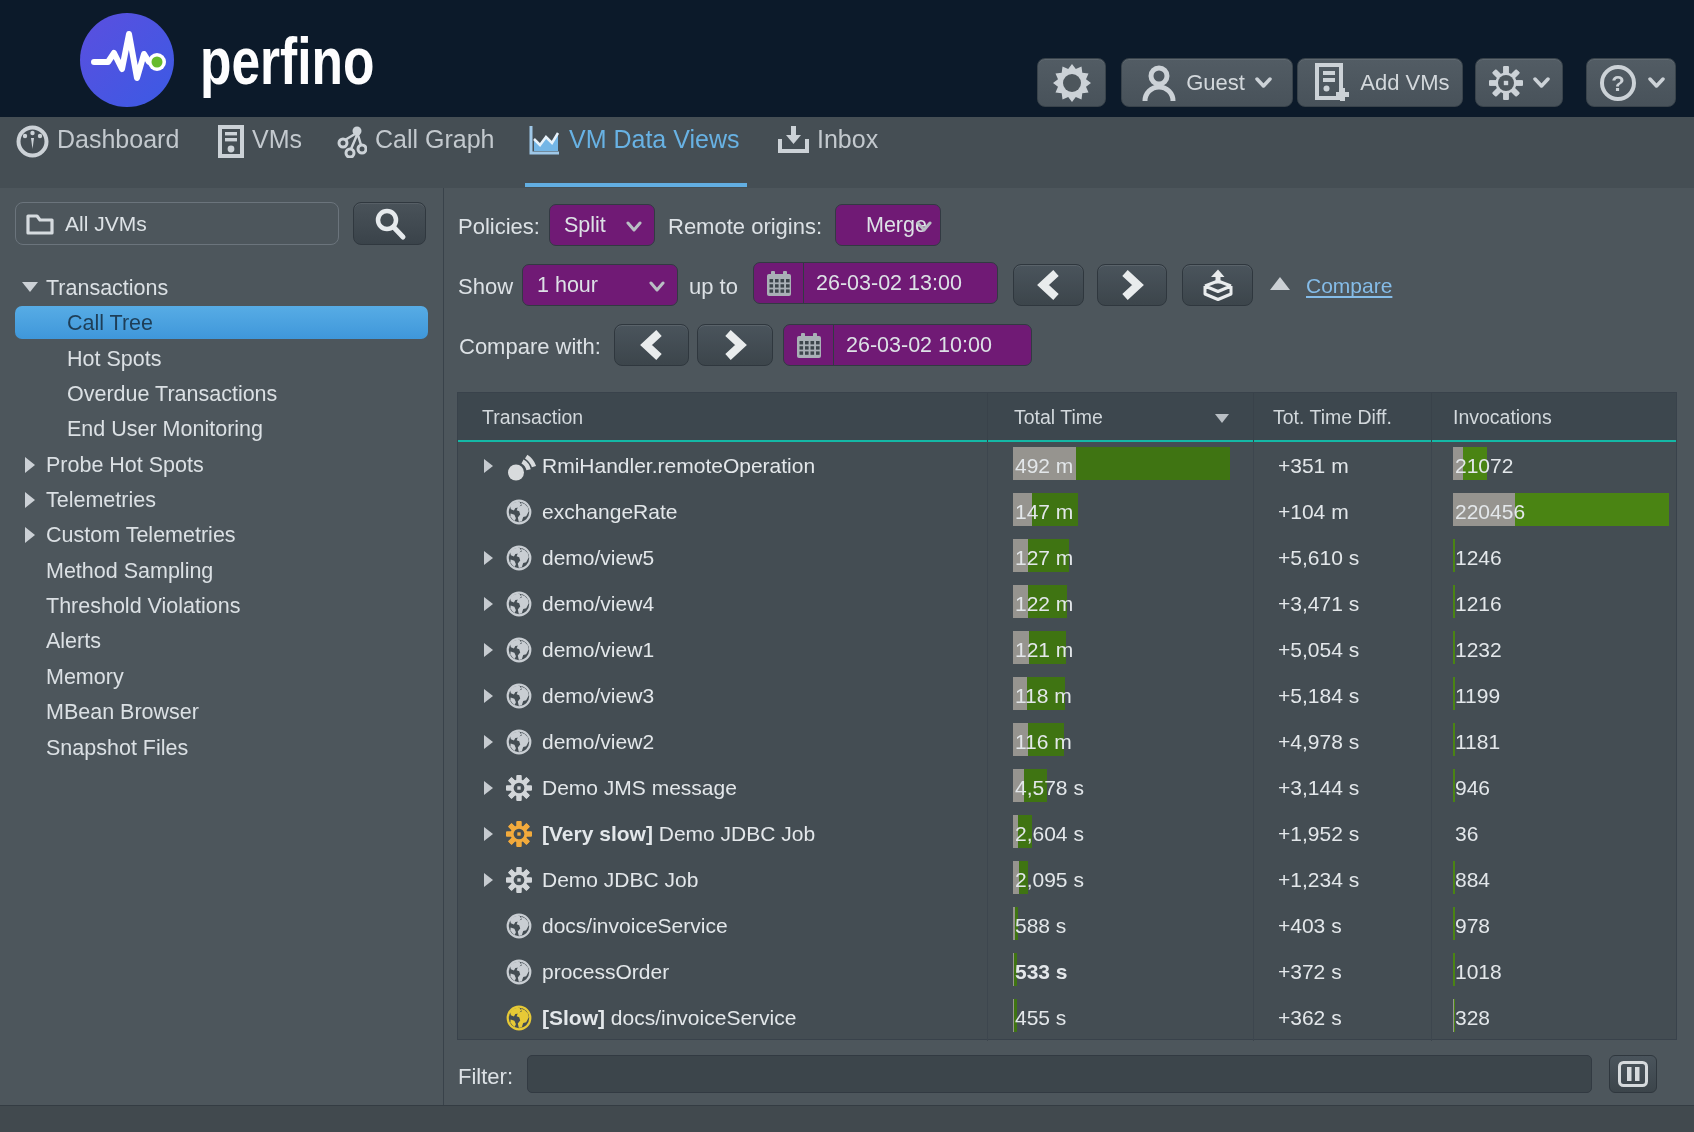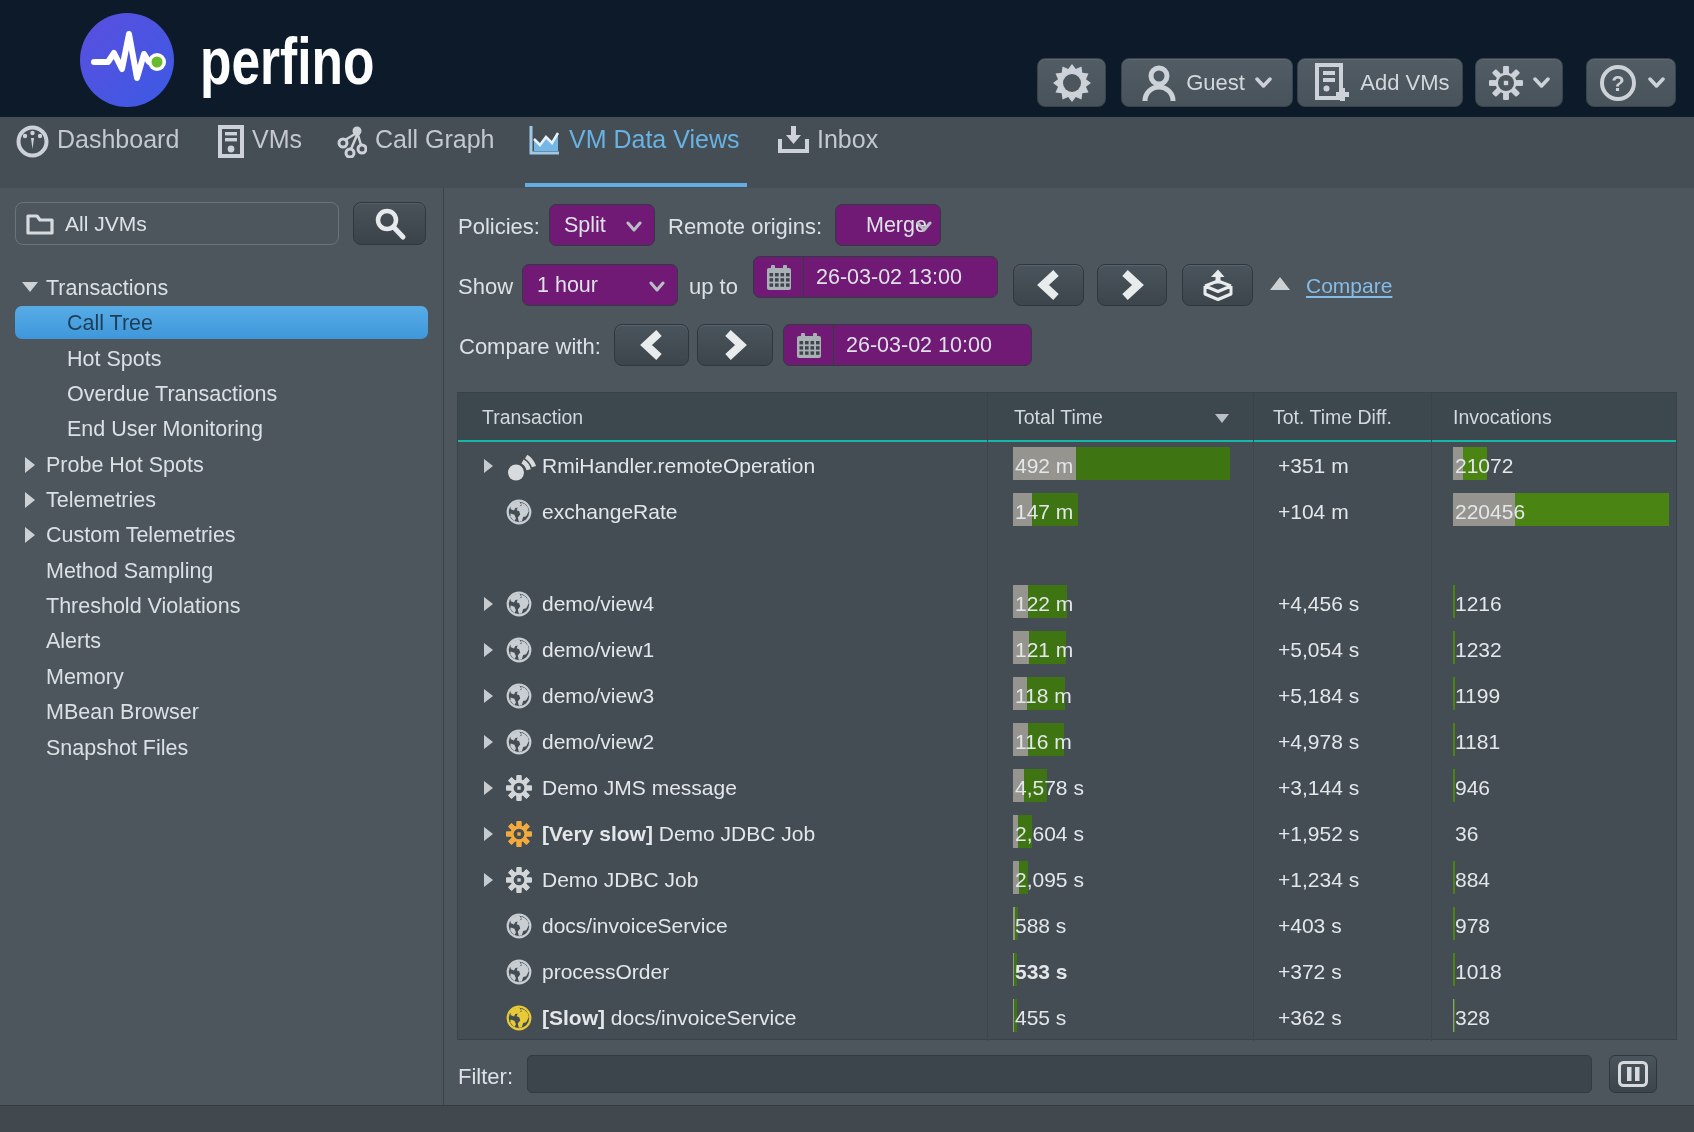--- a/index.html
+++ b/index.html
@@ -254,21 +254,21 @@
         <path d="M2 2 L8.0 9 L14 2" fill="none" stroke="#b9bfc4" stroke-width="3" stroke-linecap="round" stroke-linejoin="round"></path>
       </svg>
     </span></div>
 <div class="tlabel" style="left:458px;top:274px;">Show</div>
 <div class="ctl" style="left:522px;top:264px;width:156px;height:42px;padding-left:14px;">1 hour<span style="position:absolute;right:12px;top:16px;">
       <svg width="16" height="11" viewBox="0 0 16 11" style="">
         <path d="M2 2 L8.0 9 L14 2" fill="none" stroke="#b9bfc4" stroke-width="3" stroke-linecap="round" stroke-linejoin="round"></path>
       </svg>
     </span></div>
 <div class="tlabel" style="left:689px;top:274px;">up to</div>
-<div class="ctl" style="left:753px;top:256px;width:245px;height:42px;text-align:center;">
+<div class="ctl" style="left:753px;top:262px;width:245px;height:42px;text-align:center;">
     <span style="margin-left:11px;">
       <svg width="28" height="27" viewBox="0 0 28 27" style="">
         <rect x="2" y="4" width="24" height="22" rx="2" fill="#a9b0b6"></rect>
         <rect x="6" y="1" width="4" height="6" rx="1" fill="#a9b0b6"></rect>
         <rect x="18" y="1" width="4" height="6" rx="1" fill="#a9b0b6"></rect>
         <rect x="4.5" y="9.0" width="3.6" height="3.4" fill="#3c454b"></rect>
         <rect x="10.0" y="9.0" width="3.6" height="3.4" fill="#3c454b"></rect>
         <rect x="15.5" y="9.0" width="3.6" height="3.4" fill="#3c454b"></rect>
         <rect x="21.0" y="9.0" width="3.6" height="3.4" fill="#3c454b"></rect>
         <rect x="4.5" y="14.2" width="3.6" height="3.4" fill="#3c454b"></rect>
@@ -376,35 +376,53 @@
       </div>
 <div class="rtext" style="left:84px;top:11px;">exchangeRate</div>
 <div class="bar bgray" style="left:555px;width:19px;"></div>
 <div class="bar bgreen" style="left:574px;width:46px;"></div>
 <div class="rtext" style="left:557px;top:11px;">147 m</div>
 <div class="rtext" style="left:820px;top:11px;">+104 m</div>
 <div class="bar bgray" style="left:995px;width:62px;"></div>
 <div class="bar bgreen2" style="left:1057px;width:154px;"></div>
 <div class="rtext" style="left:997px;top:11px;">220456</div>
 </div>
+<div class="row" style="top:142px;">
+<div class="rtri" style="left:26px;top:16px;"></div>
+<div class="abs" style="left:48px;top:10px;">
+        <svg width="26" height="26" viewBox="0 0 26 26">
+<circle cx="13" cy="13" r="11.3" fill="none" stroke="#c9ced3" stroke-width="2.2"></circle>
+<path d="M6.2 4.8 Q9.8 2.4 13.6 2.9 L15.2 5.6 L12.8 8.6 L9.4 9.1 L7.9 11.6 L4.9 10.2 L4.1 7.3 Z" fill="#c9ced3"></path>
+<path d="M15 3.6 Q19.4 4.6 21.8 8.2 L22.8 12.2 L20.2 17.2 L17.2 18 L15.8 22.2 L12.8 22.9 L11.8 18.6 L14.2 15.4 L13.2 12.2 L10.6 11.2 L12.2 7.6 L15.6 6.8 Z" fill="#c9ced3"></path>
+<path d="M4.6 14.6 L8.4 15.8 L9.9 19.3 L8.6 21.9 Q5.8 20.2 4.4 17.3 Z" fill="#c9ced3"></path>
+</svg>
+      </div>
+<div class="rtext" style="left:84px;top:11px;">demo/view5</div>
+<div class="bar bgray" style="left:555px;width:15px;"></div>
+<div class="bar bgreen" style="left:570px;width:41px;"></div>
+<div class="rtext" style="left:557px;top:11px;">127 m</div>
+<div class="rtext" style="left:820px;top:11px;">+5,610 s</div>
+<div class="bar bgreen2" style="left:995px;width:2px;"></div>
+<div class="rtext" style="left:997px;top:11px;">1246</div>
+</div>
 <div class="row" style="top:188px;">
 <div class="rtri" style="left:26px;top:16px;"></div>
 <div class="abs" style="left:48px;top:10px;">
         <svg width="26" height="26" viewBox="0 0 26 26">
 <circle cx="13" cy="13" r="11.3" fill="none" stroke="#c9ced3" stroke-width="2.2"></circle>
 <path d="M6.2 4.8 Q9.8 2.4 13.6 2.9 L15.2 5.6 L12.8 8.6 L9.4 9.1 L7.9 11.6 L4.9 10.2 L4.1 7.3 Z" fill="#c9ced3"></path>
 <path d="M15 3.6 Q19.4 4.6 21.8 8.2 L22.8 12.2 L20.2 17.2 L17.2 18 L15.8 22.2 L12.8 22.9 L11.8 18.6 L14.2 15.4 L13.2 12.2 L10.6 11.2 L12.2 7.6 L15.6 6.8 Z" fill="#c9ced3"></path>
 <path d="M4.6 14.6 L8.4 15.8 L9.9 19.3 L8.6 21.9 Q5.8 20.2 4.4 17.3 Z" fill="#c9ced3"></path>
 </svg>
       </div>
 <div class="rtext" style="left:84px;top:11px;">demo/view4</div>
 <div class="bar bgray" style="left:555px;width:15px;"></div>
 <div class="bar bgreen" style="left:570px;width:39px;"></div>
 <div class="rtext" style="left:557px;top:11px;">122 m</div>
-<div class="rtext" style="left:820px;top:11px;">+4,456 s</div>
+<div class="rtext" style="left:820px;top:11px;">+3,471 s</div>
 <div class="bar bgreen2" style="left:995px;width:2px;"></div>
 <div class="rtext" style="left:997px;top:11px;">1216</div>
 </div>
 <div class="row" style="top:234px;">
 <div class="rtri" style="left:26px;top:16px;"></div>
 <div class="abs" style="left:48px;top:10px;">
         <svg width="26" height="26" viewBox="0 0 26 26">
 <circle cx="13" cy="13" r="11.3" fill="none" stroke="#c9ced3" stroke-width="2.2"></circle>
 <path d="M6.2 4.8 Q9.8 2.4 13.6 2.9 L15.2 5.6 L12.8 8.6 L9.4 9.1 L7.9 11.6 L4.9 10.2 L4.1 7.3 Z" fill="#c9ced3"></path>
 <path d="M15 3.6 Q19.4 4.6 21.8 8.2 L22.8 12.2 L20.2 17.2 L17.2 18 L15.8 22.2 L12.8 22.9 L11.8 18.6 L14.2 15.4 L13.2 12.2 L10.6 11.2 L12.2 7.6 L15.6 6.8 Z" fill="#c9ced3"></path>

